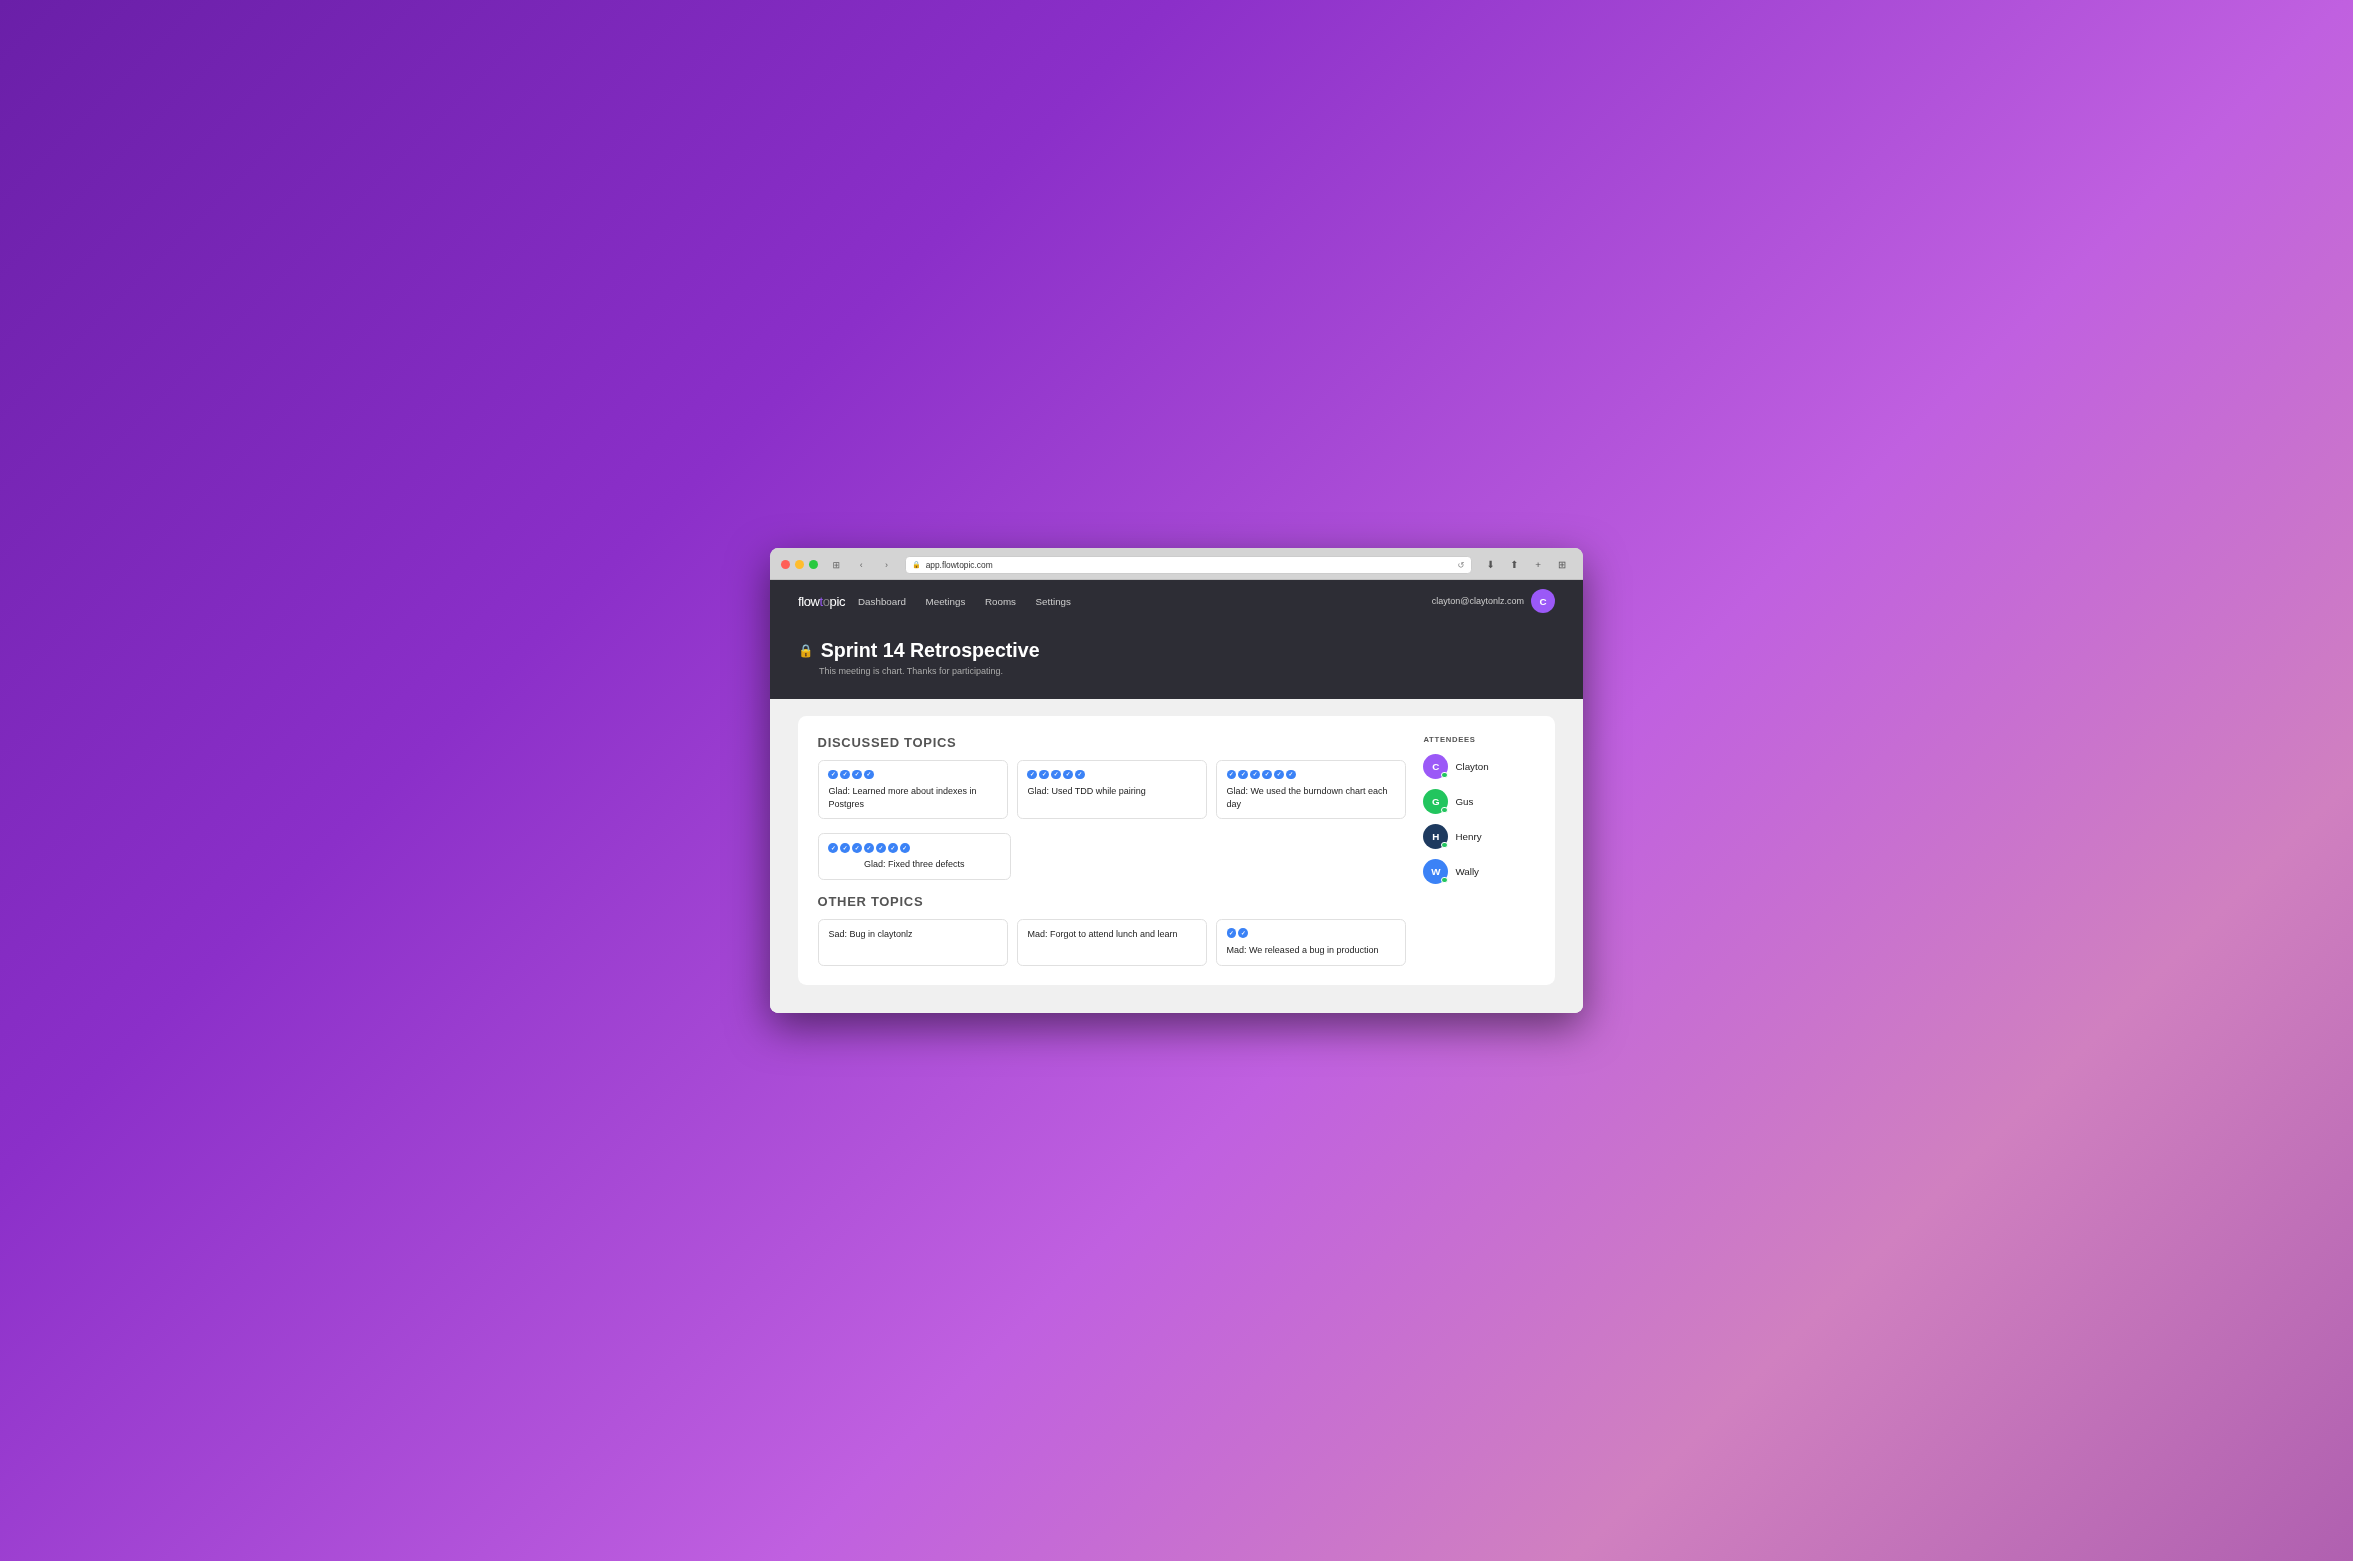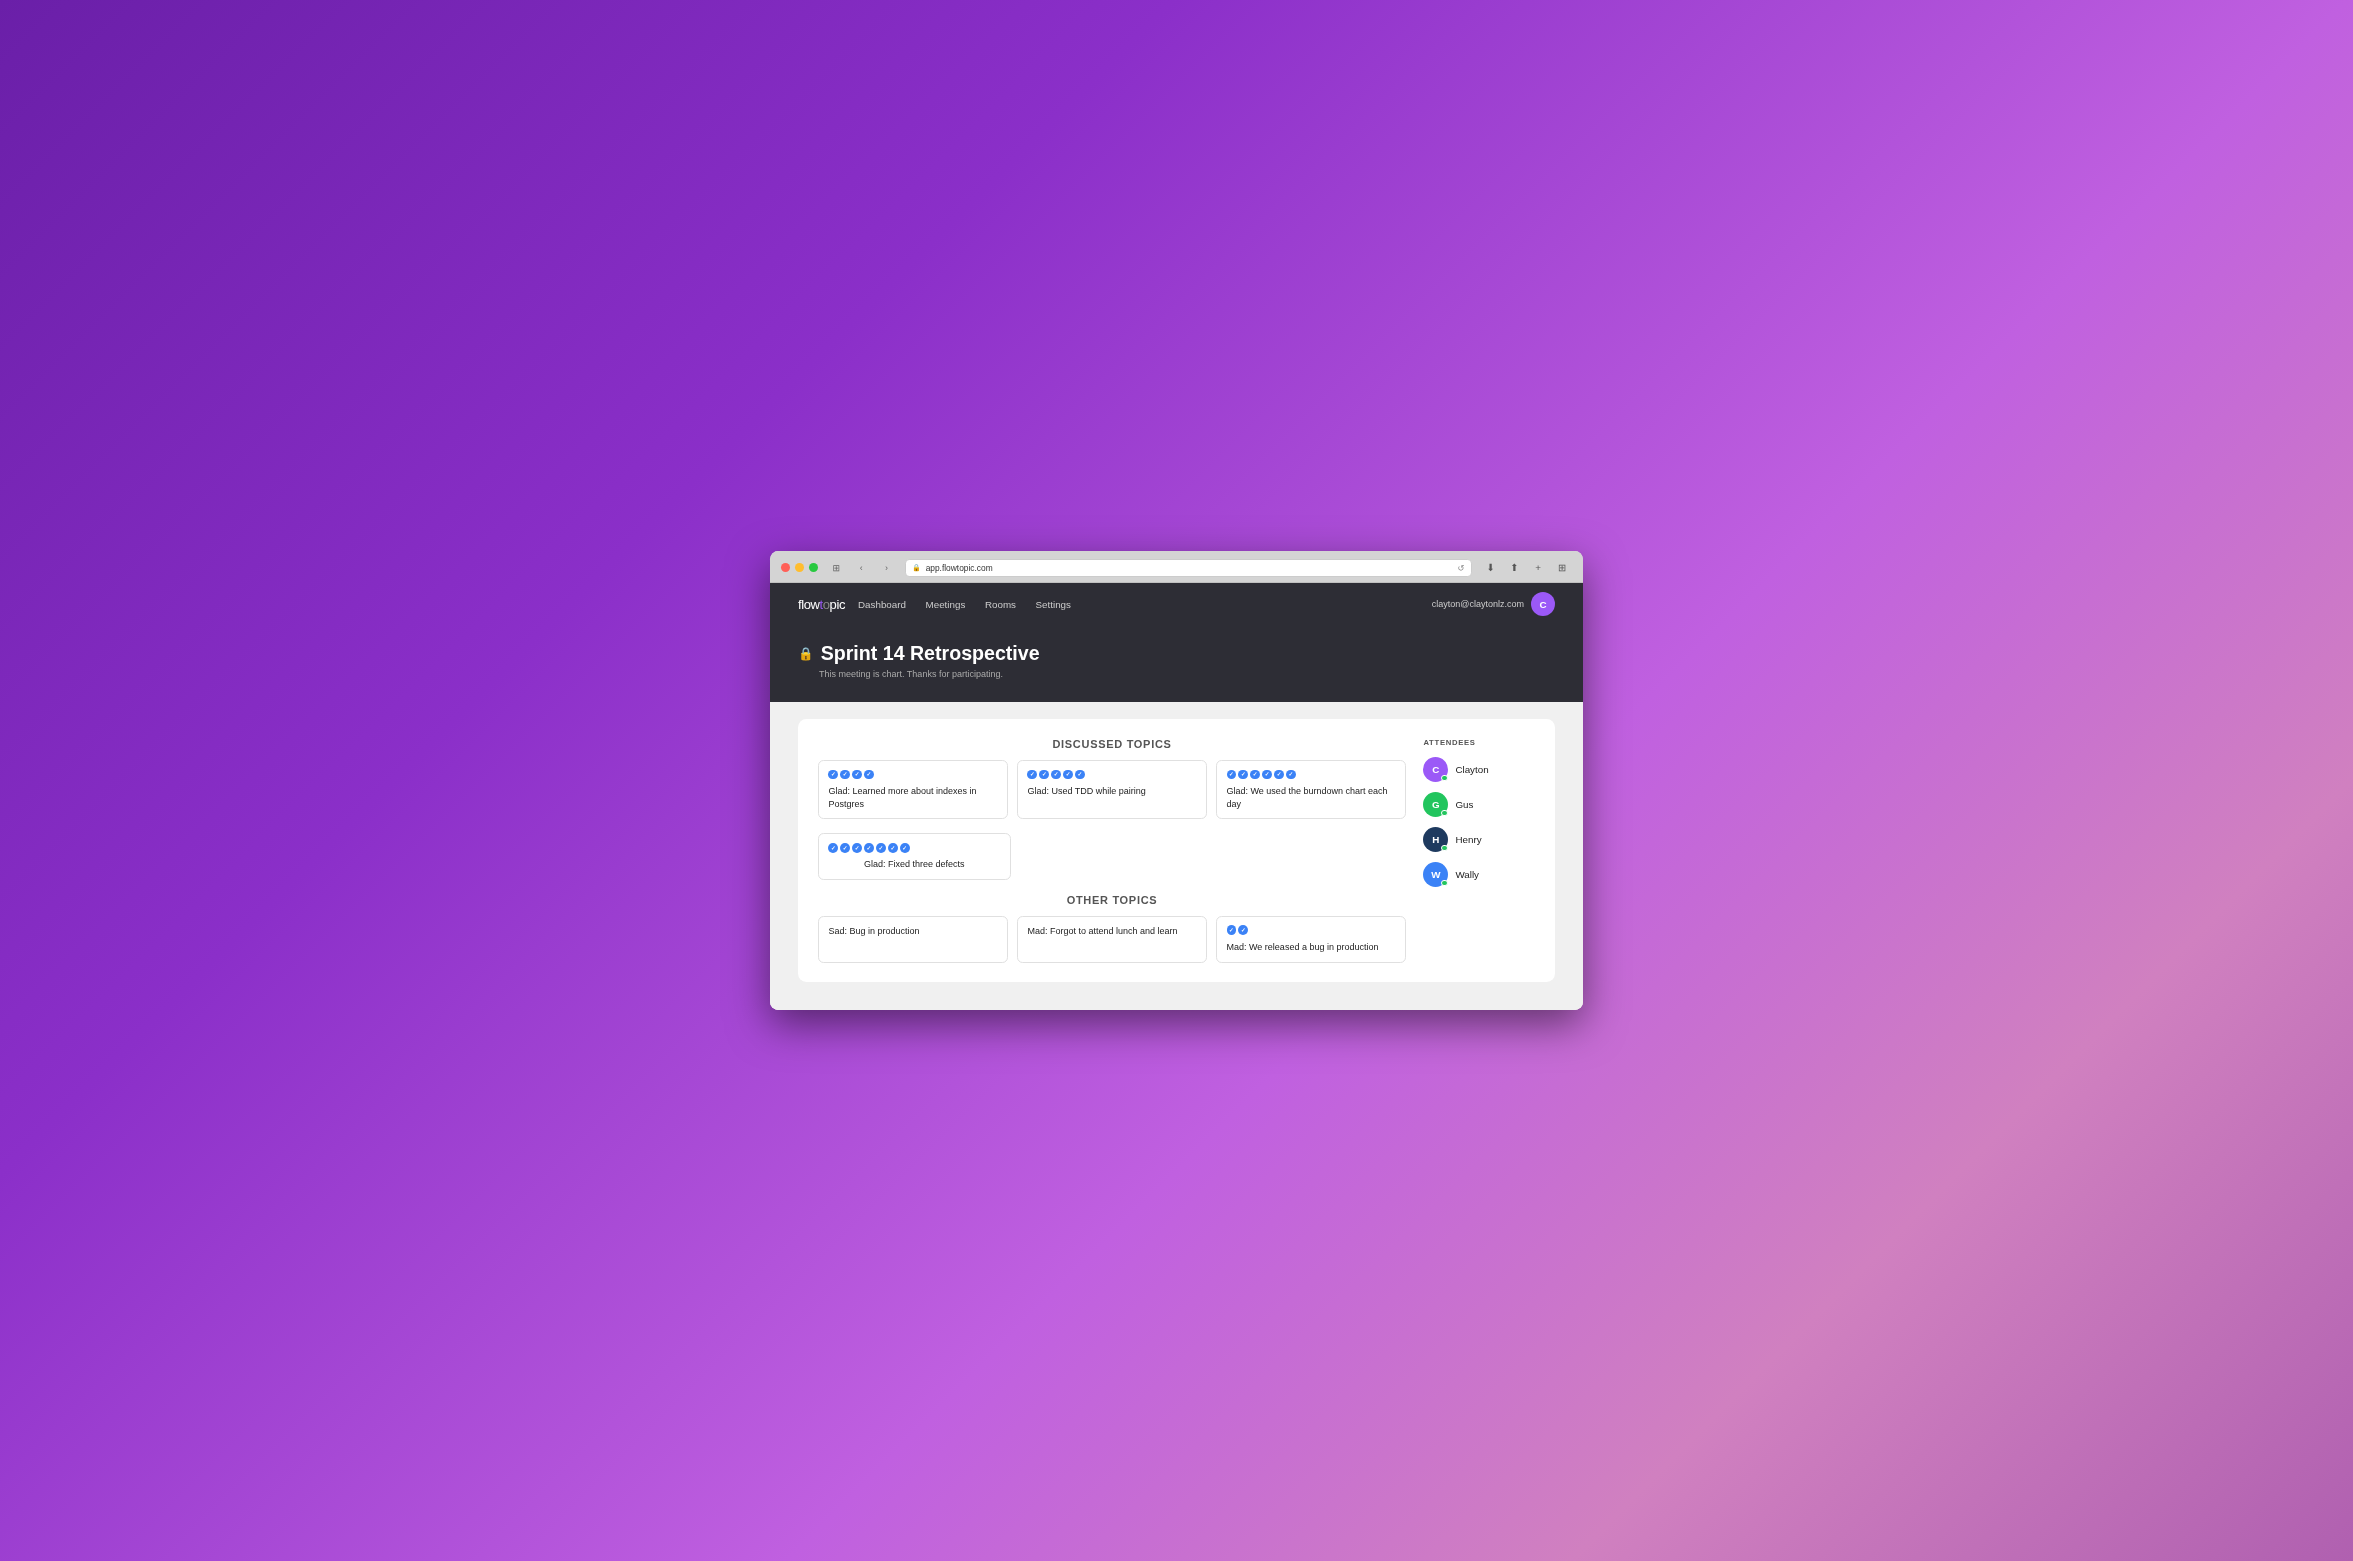--- a/index.html
+++ b/index.html
@@ -206,27 +206,26 @@
       padding: 19.6px;
       display: flex;
       gap: 17px;
     }
 
     .topics-section {
       flex: 1;
     }
 
     .section-label {
-      font-size: 11px;
+      font-size: 13px;
       font-weight: 700;
       letter-spacing: 0.7px;
       color: #555;
       margin-bottom: 9.8px;
       text-transform: uppercase;
-      text-align: center;
     }
 
     .topics-grid {
       display: grid;
       grid-template-columns: repeat(3, 1fr);
       gap: 8.4px;
       margin-bottom: 14px;
     }
 
     .topic-card {
@@ -468,21 +467,21 @@
               </div>
               <div class="topic-text">Glad: Fixed three defects</div>
             </div>
             <div></div>
           </div>
 
           <div class="section-label">OTHER TOPICS</div>
           <div class="other-topics-grid">
 
             <div class="topic-card">
-              <div class="topic-text">Sad: Bug in production</div>
+              <div class="topic-text">Sad: Bug in claytonlz</div>
             </div>
 
             <div class="topic-card">
               <div class="topic-text">Mad: Forgot to attend lunch and learn</div>
             </div>
 
             <div class="topic-card">
               <div class="topic-votes">
                 <span class="vote-dot"></span>
                 <span class="vote-dot"></span>

